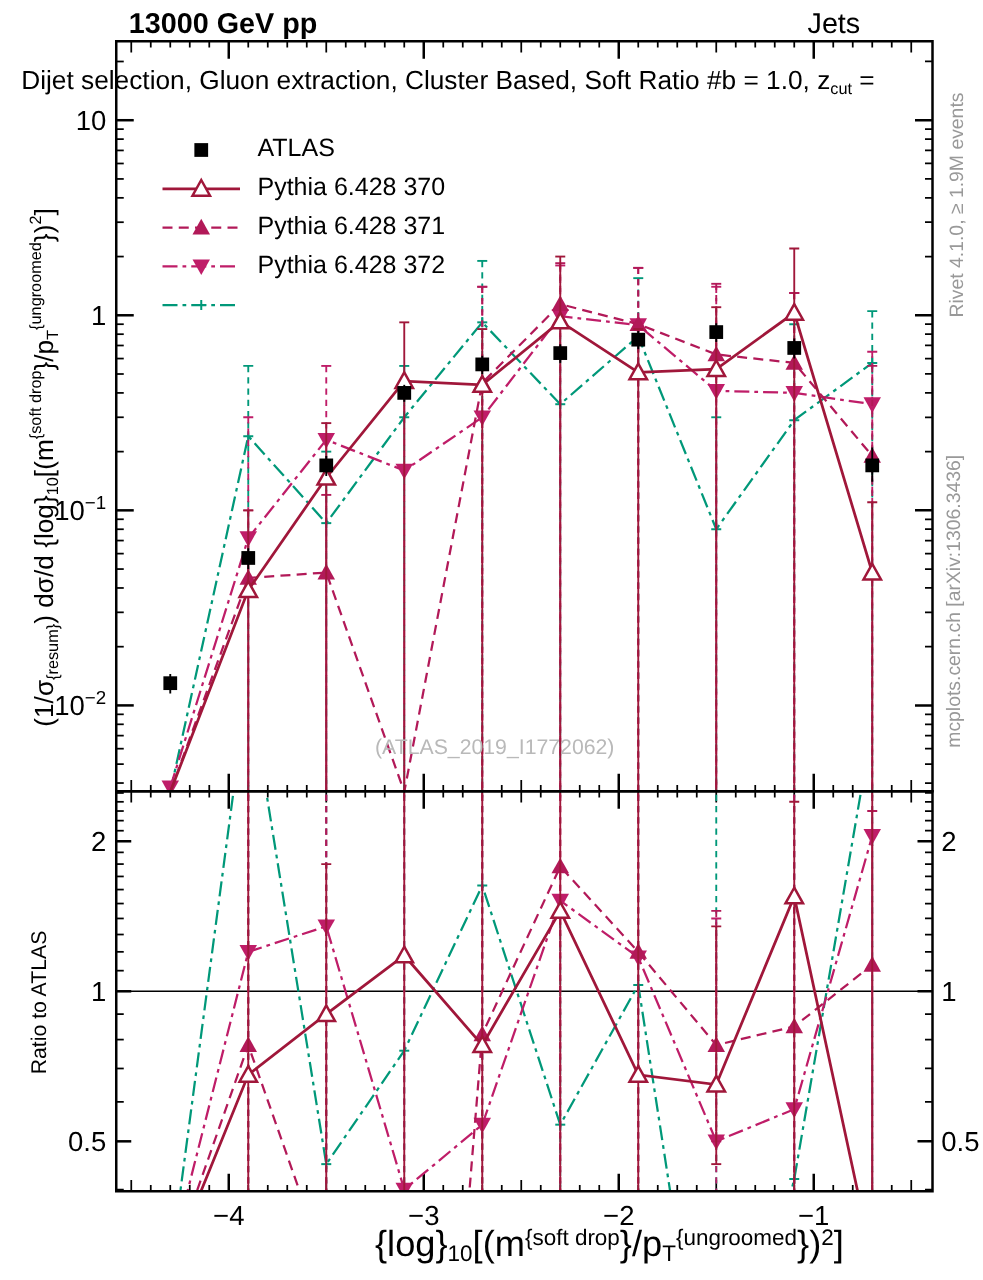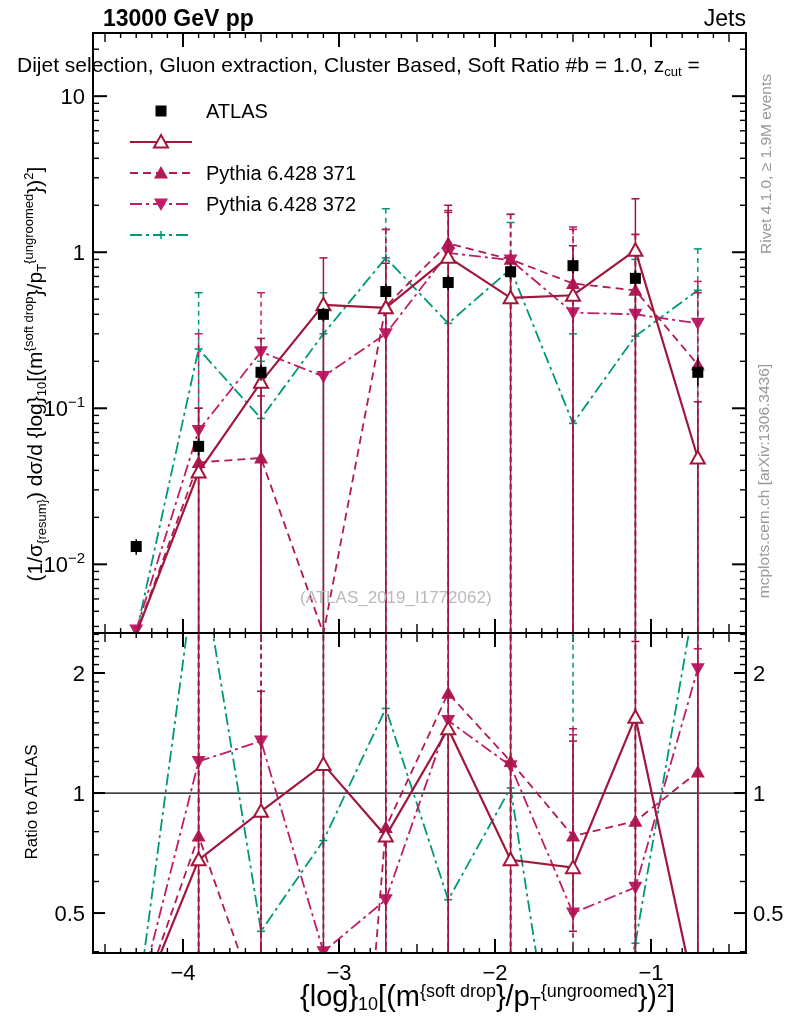--- a/index.html
+++ b/index.html
@@ -1,27 +1,27 @@
 <!DOCTYPE html>
 <html><head>
 <meta charset="utf-8">
 <style>
   html,body{margin:0;padding:0;background:#fff;}
   #page{position:relative;width:786px;height:1024px;background:#fff;overflow:hidden;
         font-family:"Liberation Sans","DejaVu Sans",sans-serif;color:#000;}
   .abs{position:absolute;}
   #plot-svg{position:absolute;left:0;top:0;}
   #header-left{left:103px;top:5px;font-size:23px;white-space:nowrap;font-weight:bold;}
-  #header-right{left:646px;top:5px;width:100px;text-align:right;font-size:23px;}
+  #header-right{left:646px;top:5px;width:100px;text-align:left;font-size:23px;}
   #plot-title{left:17px;top:53px;width:769px;font-size:21px;white-space:nowrap;overflow:hidden;}
   #plot-title sub,#rich sub{font-size:62%;}
   .rt sub{font-size:62%;vertical-align:-4px;}
   .rt sup{font-size:62%;vertical-align:9px;}
   #legend{left:128px;top:100px;}
-  .legend-row{display:flex;align-items:flex-start;height:31px;}
+  .legend-row{display:flex;align-items:flex-end;height:31px;}
   .legend-swatch{width:66px;height:22px;flex:0 0 66px;}
   .legend-label{font-size:20px;padding-left:12px;white-space:nowrap;}
   #watermark{left:300px;top:588px;width:290px;text-align:left;font-size:17px;color:#b9b9b9;white-space:nowrap;}
   .side-note{font-size:15.5px;color:#999;white-space:nowrap;text-align:center;transform:rotate(-90deg);}
   #note-rivet{left:636px;top:155px;width:260px;transform-origin:center;}
   #note-mcplots{left:614px;top:472px;width:300px;transform-origin:center;}
   #y-main-label{left:-250px;top:360px;width:570px;text-align:center;font-size:21px;transform:rotate(-90deg);transform-origin:center;white-space:nowrap;}
   #ratio-label{left:-39px;top:792px;width:142px;text-align:center;font-size:17px;transform:rotate(-90deg);transform-origin:center;white-space:nowrap;}
   #x-axis-label{left:300px;top:980px;width:472px;text-align:left;font-size:29px;white-space:nowrap;}
 </style>
@@ -594,20 +594,21 @@
         </svg>
         <span class="legend-label">ATLAS</span>
       </div>
       <div class="legend-row">
         <svg width="66" height="22" class="legend-swatch">
           <line x1="2" y1="11" x2="64" y2="11" stroke="#a0173a" stroke-width="2.2"></line>
           <g>
             <path d="M33,4 L40,16.5 L26,16.5 Z" fill="#fff" stroke="#a0173a" stroke-width="2"></path>
           </g>
         </svg>
+        <span class="legend-label">Pythia 6.428 370</span>
       </div>
       <div class="legend-row">
         <svg width="66" height="22" class="legend-swatch">
           <line x1="2" y1="11" x2="64" y2="11" stroke="#b21958" stroke-width="1.8" stroke-dasharray="8,5"></line>
           <g>
             <path d="M33,4 L40,16.5 L26,16.5 Z" fill="#b21958"></path>
           </g>
         </svg>
         <span class="legend-label">Pythia 6.428 371</span>
       </div>

